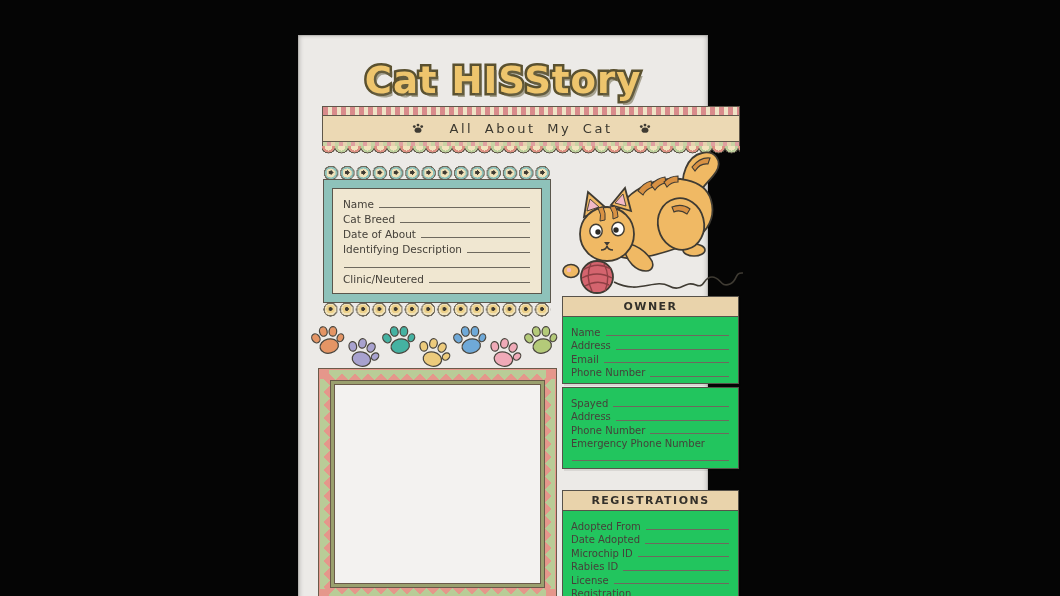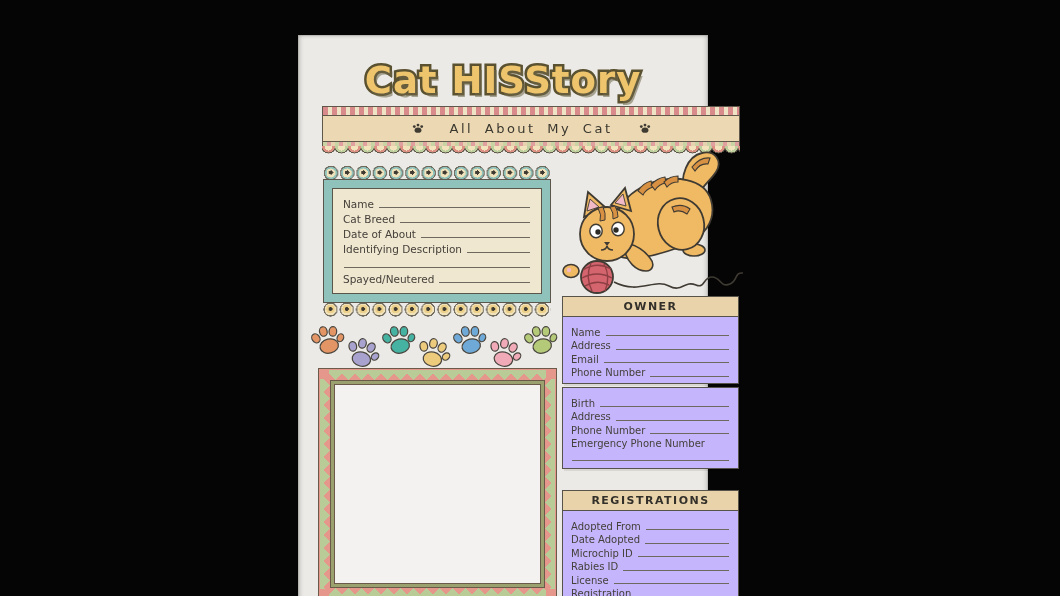--- a/index.html
+++ b/index.html
@@ -72,21 +72,21 @@
   .zz-bottom{left:10px;right:10px;bottom:1px;height:10px;
       background:conic-gradient(from 135deg at 50% 0,#b9cc97 0 90deg,#0000 0);background-size:13px 10px;}
   .zz-left{top:10px;bottom:10px;left:1px;width:10px;
       background:conic-gradient(from 225deg at 100% 50%,#b9cc97 0 90deg,#0000 0);background-size:10px 13px;}
   .zz-right{top:10px;bottom:10px;right:1px;width:10px;
       background:conic-gradient(from 45deg at 0 50%,#b9cc97 0 90deg,#0000 0);background-size:10px 13px;}
   .photo-inner{position:absolute;inset:12px;background:#f3f2f0;border:3px solid #9aa06e;
       box-shadow:0 0 0 1px #6b5a4a, inset 0 0 0 1px #6b5a4a;}
 
   
-  .info-box{position:absolute;left:264px;width:177px;border:1.4px solid #57524a;background:#c4b5fd;
+  .info-box{position:absolute;left:264px;width:177px;border:1.4px solid #57524a;background:#22c55e;
       box-shadow:2px 2px 0 rgba(0,0,0,.08);}
   .info-box header{height:20px;background:#e9d3ab;border-bottom:1.4px solid #57524a;
       display:flex;align-items:center;justify-content:center;
       font-size:11px;font-weight:700;letter-spacing:1.5px;color:#33302a;}
   .box-body{padding:7px 8px 5px;}
   .ib-row{display:flex;height:13.5px;align-items:flex-end;font-size:10px;color:#45413a;white-space:nowrap;}
   .ib-row .fline{margin-bottom:1.5px;}
   .owner-box{top:261px;}
   .vet-box{top:352px;}
   .reg-box{top:455px;}
@@ -144,21 +144,21 @@
             <span class="fline"></span>
           </div>
           <div class="frow">
             <span>Identifying Description</span>
             <span class="fline"></span>
           </div>
           <div class="frow">
             <span class="fline full"></span>
           </div>
           <div class="frow">
-            <span>Spayed/Neutered</span>
+            <span>Clinic/Neutered</span>
             <span class="fline"></span>
           </div>
         </div>
       </div>
       <div class="petals"></div>
     </div>
 
     <div class="paw-row">
       <span class="paw"><svg viewBox="0 0 40 40">
             <g fill="#e49565">
@@ -295,21 +295,21 @@
         <div class="ib-row">
             <span>Phone Number</span>
             <span class="fline"></span>
           </div>
       </div>
     </section>
 
     <section class="info-box vet-box">
       <div class="box-body">
         <div class="ib-row">
-            <span>Birth</span>
+            <span>Spayed</span>
             <span class="fline"></span>
           </div>
         <div class="ib-row">
             <span>Address</span>
             <span class="fline"></span>
           </div>
         <div class="ib-row">
             <span>Phone Number</span>
             <span class="fline"></span>
           </div>

